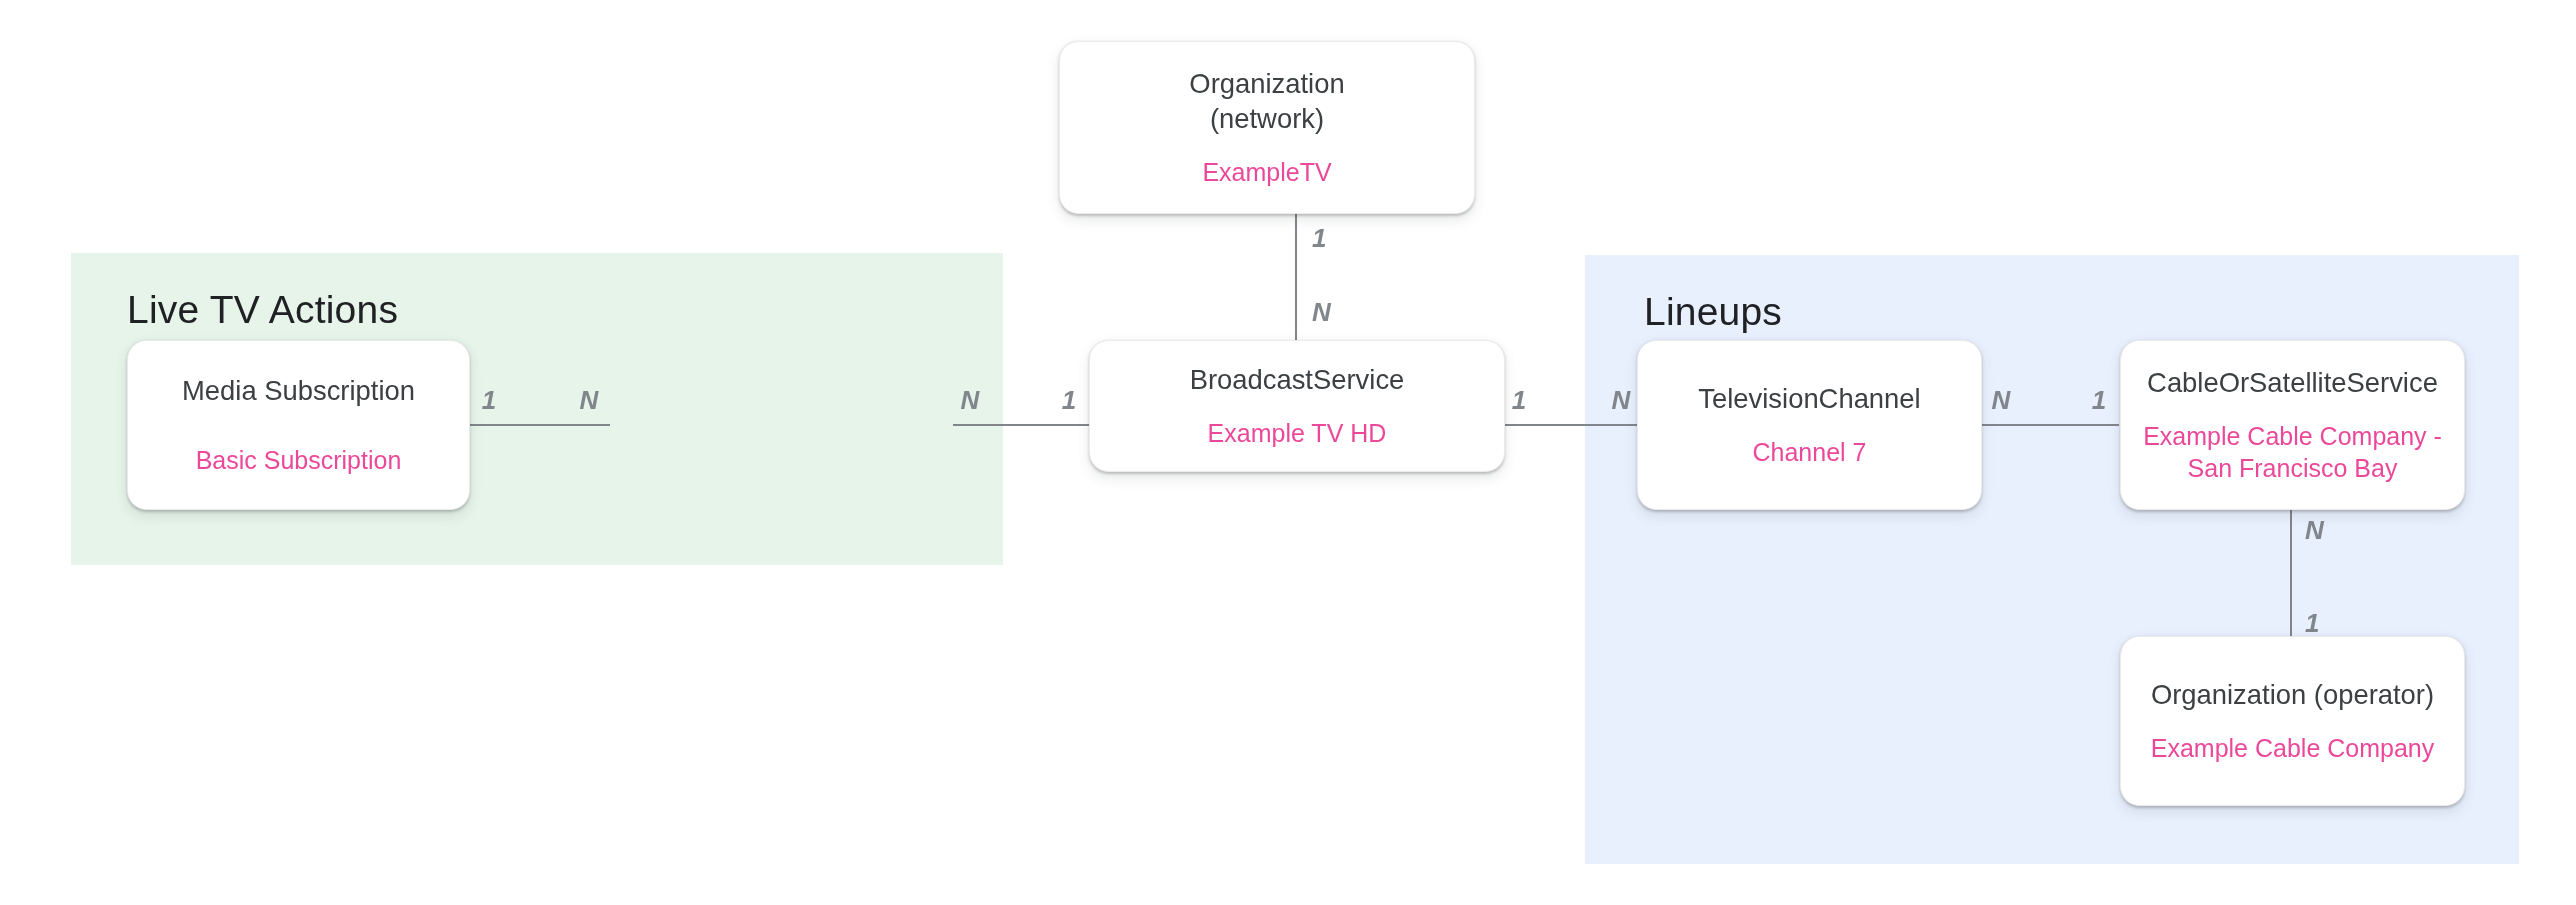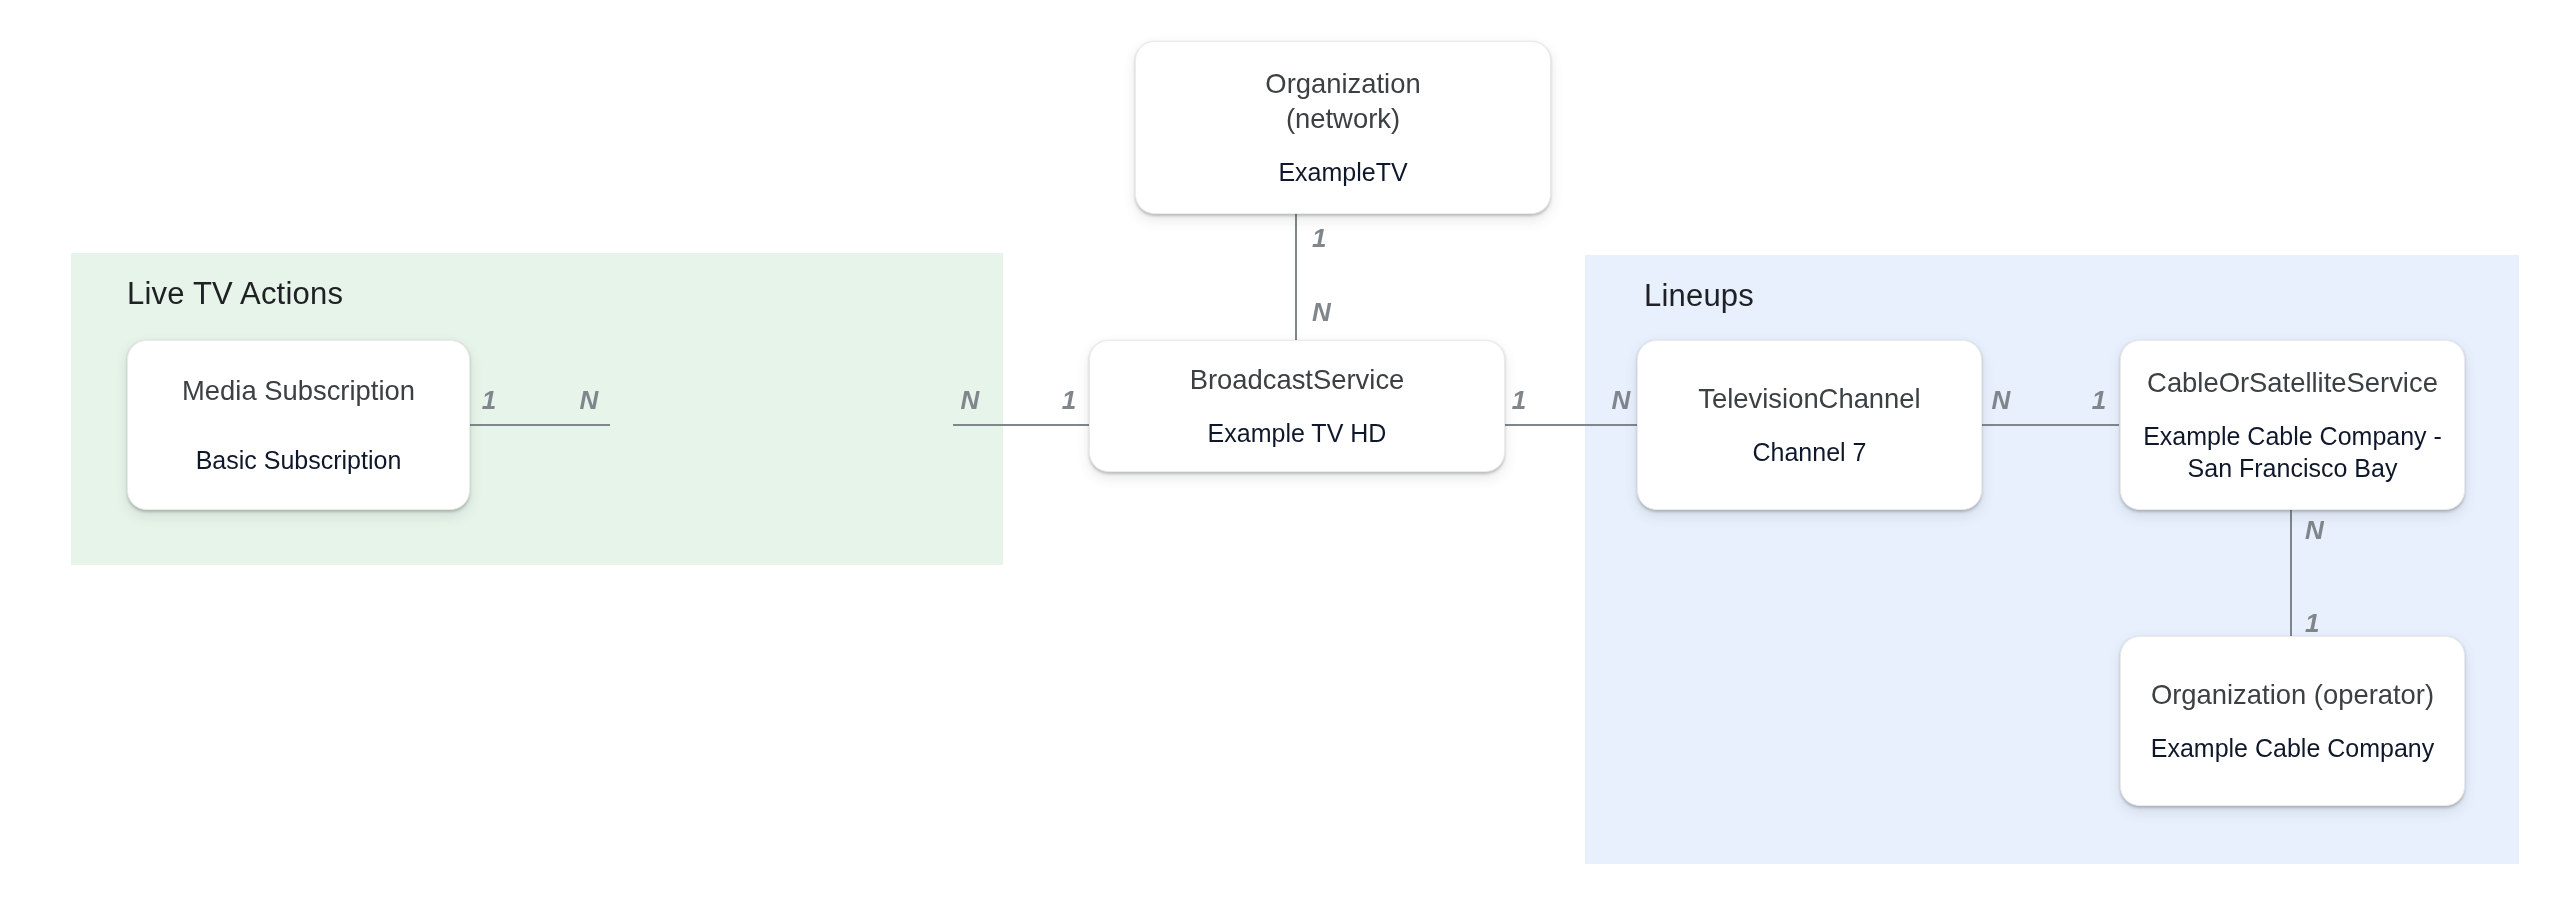--- a/index.html
+++ b/index.html
@@ -2,36 +2,36 @@
 <html style="font-size:14px"><head>
 <meta charset="utf-8">
 <style>
   html,body{margin:0;padding:0;background:#ffffff;}
   body{font-family:"Liberation Sans","DejaVu Sans",sans-serif;}
   .canvas{position:relative;width:2576px;height:906px;background:#ffffff;overflow:hidden;}
 
   .section{position:absolute;}
   .section-green{left:71px;top:253px;width:932px;height:312px;background:#e6f4ea;}
   .section-blue{left:1585px;top:255px;width:934px;height:609px;background:#e8f0fe;}
-  .section-label{position:absolute;left:56px;top:23px;font-size:31px;color:#202124;letter-spacing:0.2px;}
+  .section-label{position:absolute;left:56px;top:35px;font-size:39px;color:#202124;letter-spacing:0.2px;}
   .section-blue .section-label{left:59px;}
 
   .node{position:absolute;background:#ffffff;border:0.9px solid #ebebeb;border-radius:19.5px;
         box-shadow:0 1.8px 2.7px rgba(60,64,67,.28),0 5.3px 12.4px rgba(60,64,67,.12);
         display:flex;flex-direction:column;align-items:center;justify-content:center;
         gap:19.5px;text-align:center;box-sizing:border-box;padding:0 12.4px;}
   .node-title{font-size:27.4px;color:#3c4043;white-space:pre-line;line-height:1.26;}
-  .node-subtitle{font-size:25px;color:#0f172a;white-space:pre-line;line-height:1.28;}
+  .node-subtitle{font-size:25px;color:#ec4899;white-space:pre-line;line-height:1.28;}
 
   .edge{position:absolute;background:#80868b;}
   .card{position:absolute;font-size:26px;font-style:italic;font-weight:600;color:#80868b;line-height:1;}
   .card.center{transform:translateX(-50%);}
 
   
-  #n-org-network{left:1135px;top:41px;width:416px;height:173px;}
+  #n-org-network{left:1059px;top:41px;width:416px;height:173px;}
   #n-media-sub{left:127px;top:340px;width:343px;height:170px;gap:36px;}
   #n-action-markup{left:610px;top:340px;width:343px;height:170px;}
   #n-broadcast{left:1089px;top:340px;width:416px;height:132px;text-align:center;}
   #n-tv-channel{left:1637px;top:340px;width:345px;height:170px;}
   #n-cable-sat{left:2120px;top:340px;width:345px;height:170px;}
   #n-org-operator{left:2120px;top:636px;width:345px;height:170px;}
 
   
   #e-network-broadcast{left:1295px;top:214px;width:1.8px;height:126px;}
   #e-media-action{left:470px;top:424px;width:140px;height:1.8px;}

